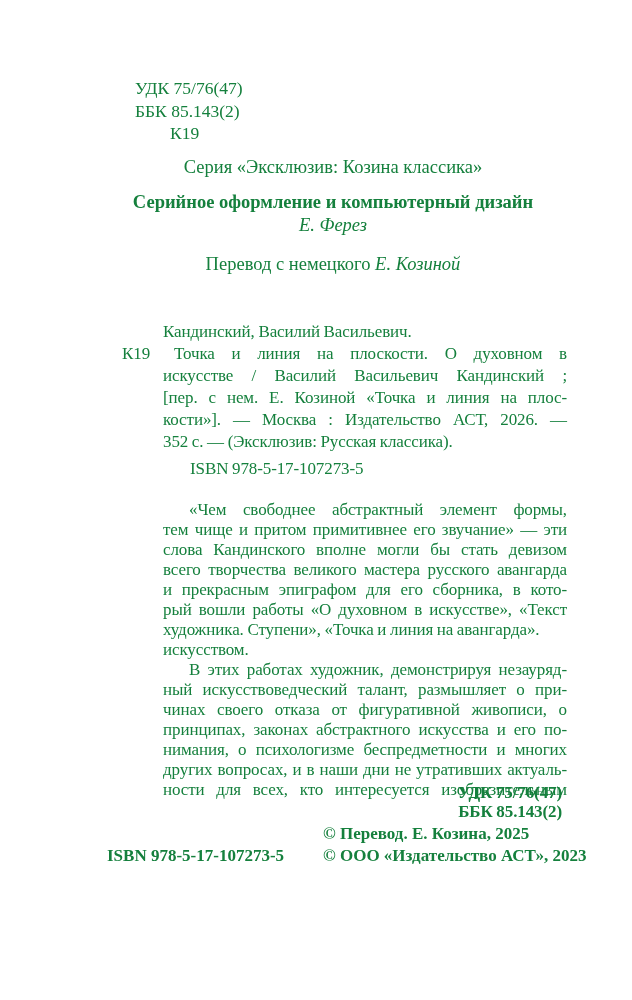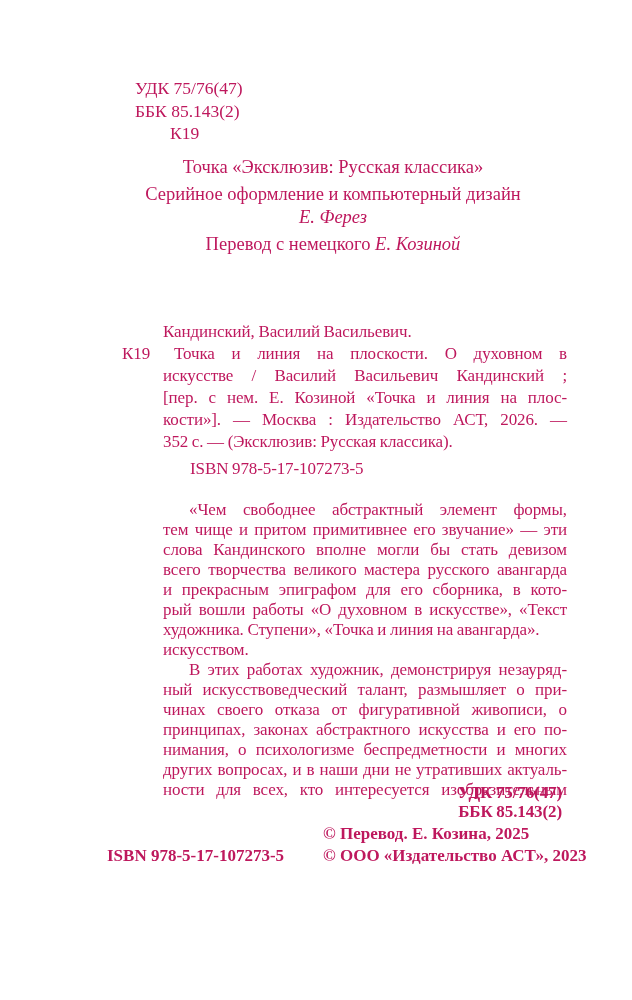--- a/index.html
+++ b/index.html
@@ -1,38 +1,38 @@
 <!DOCTYPE html>
 <html><head>
 <meta charset="utf-8">
 <style>
   html,body{margin:0;padding:0;background:#e8e8e8;}
   .page{
     position:relative;
     width:632px;height:1000px;
     margin:0 auto;
     background:#ffffff;
-    color:#be185d;
+    color:#15803d;
     font-family:"Liberation Serif","DejaVu Serif",serif;
     overflow:hidden;
   }
   
   .top-codes{
     position:absolute;left:135px;top:77px;
     font-size:17.5px;line-height:22.5px;
   }
   .top-codes .k19{padding-left:35px;}
   
   .series{
     position:absolute;left:86px;top:155px;width:494px;
     text-align:center;font-size:18.5px;line-height:24px;
   }
-  .series .credit{margin-top:4px;line-height:23px;}
+  .series .credit{margin-top:12px;line-height:23px;font-weight:bold;}
   .series .designer{line-height:23px;}
-  .series .translation{margin-top:3px;text-align:center;}
+  .series .translation{margin-top:15px;text-align:center;}
   .italic{font-style:italic;font-family:Liberation Serif, serif;}
   
   .bib{
     position:absolute;left:163px;top:321px;width:404px;
     font-size:17px;line-height:22px;
     letter-spacing:-0.1px;word-spacing:-0.5px;
   }
   .bib-header{font-weight:normal;}
   .hang{position:absolute;left:-41px;top:22px;}
   .just{
@@ -64,21 +64,21 @@
 
 <div class="page">
 
   <div class="top-codes">
     <div>УДК 75/76(47)</div>
     <div>ББК 85.143(2)</div>
     <div class="k19">К19</div>
   </div>
 
   <div class="series">
-    <div>Точка «Эксклюзив: Русская классика»</div>
+    <div>Серия «Эксклюзив: Козина классика»</div>
     <div class="credit">Серийное оформление и компьютерный дизайн</div>
     <div class="designer italic">Е. Ферез</div>
     <div class="translation"><span>Перевод с немецкого </span><span class="italic">Е. Козиной</span></div>
   </div>
 
   <div class="bib">
     <span class="hang">К19</span>
     <div class="bib-header">Кандинский, Василий Васильевич.</div>
     <div class="bib-desc just">Точка и линия на плоскости. О духовном в
 искусстве / Василий Васильевич Кандинский ;

